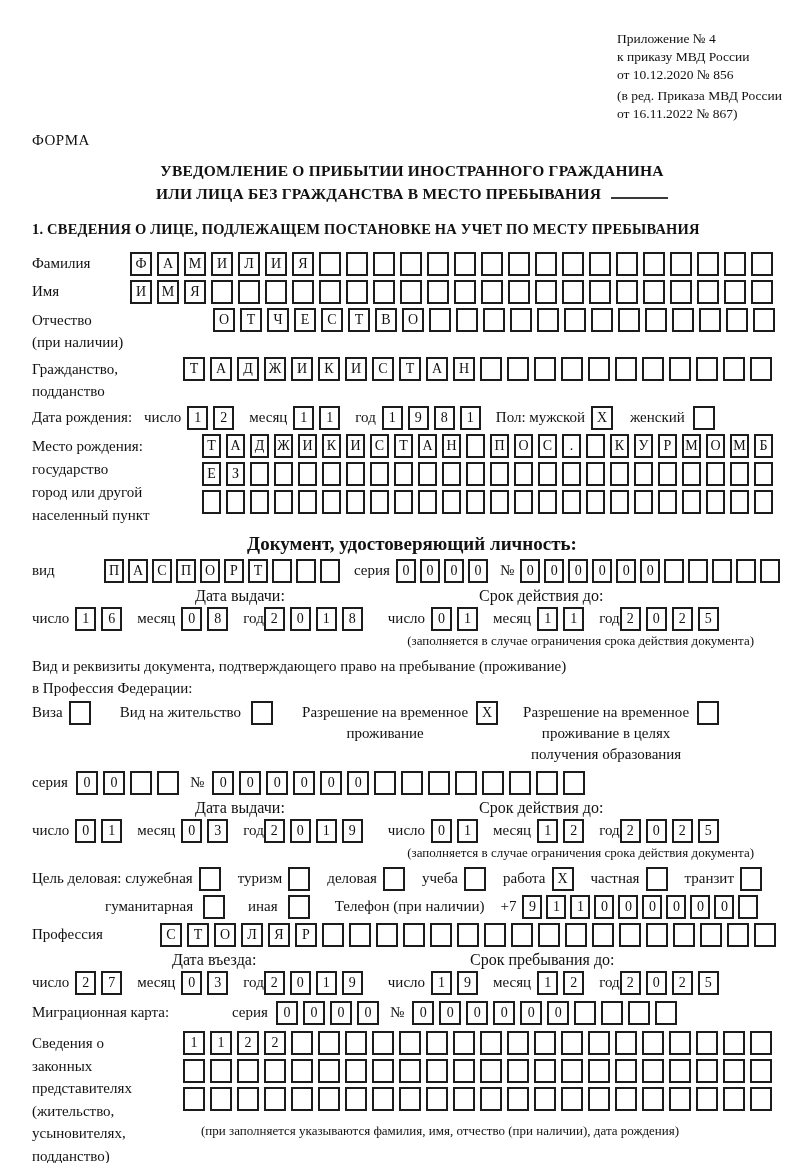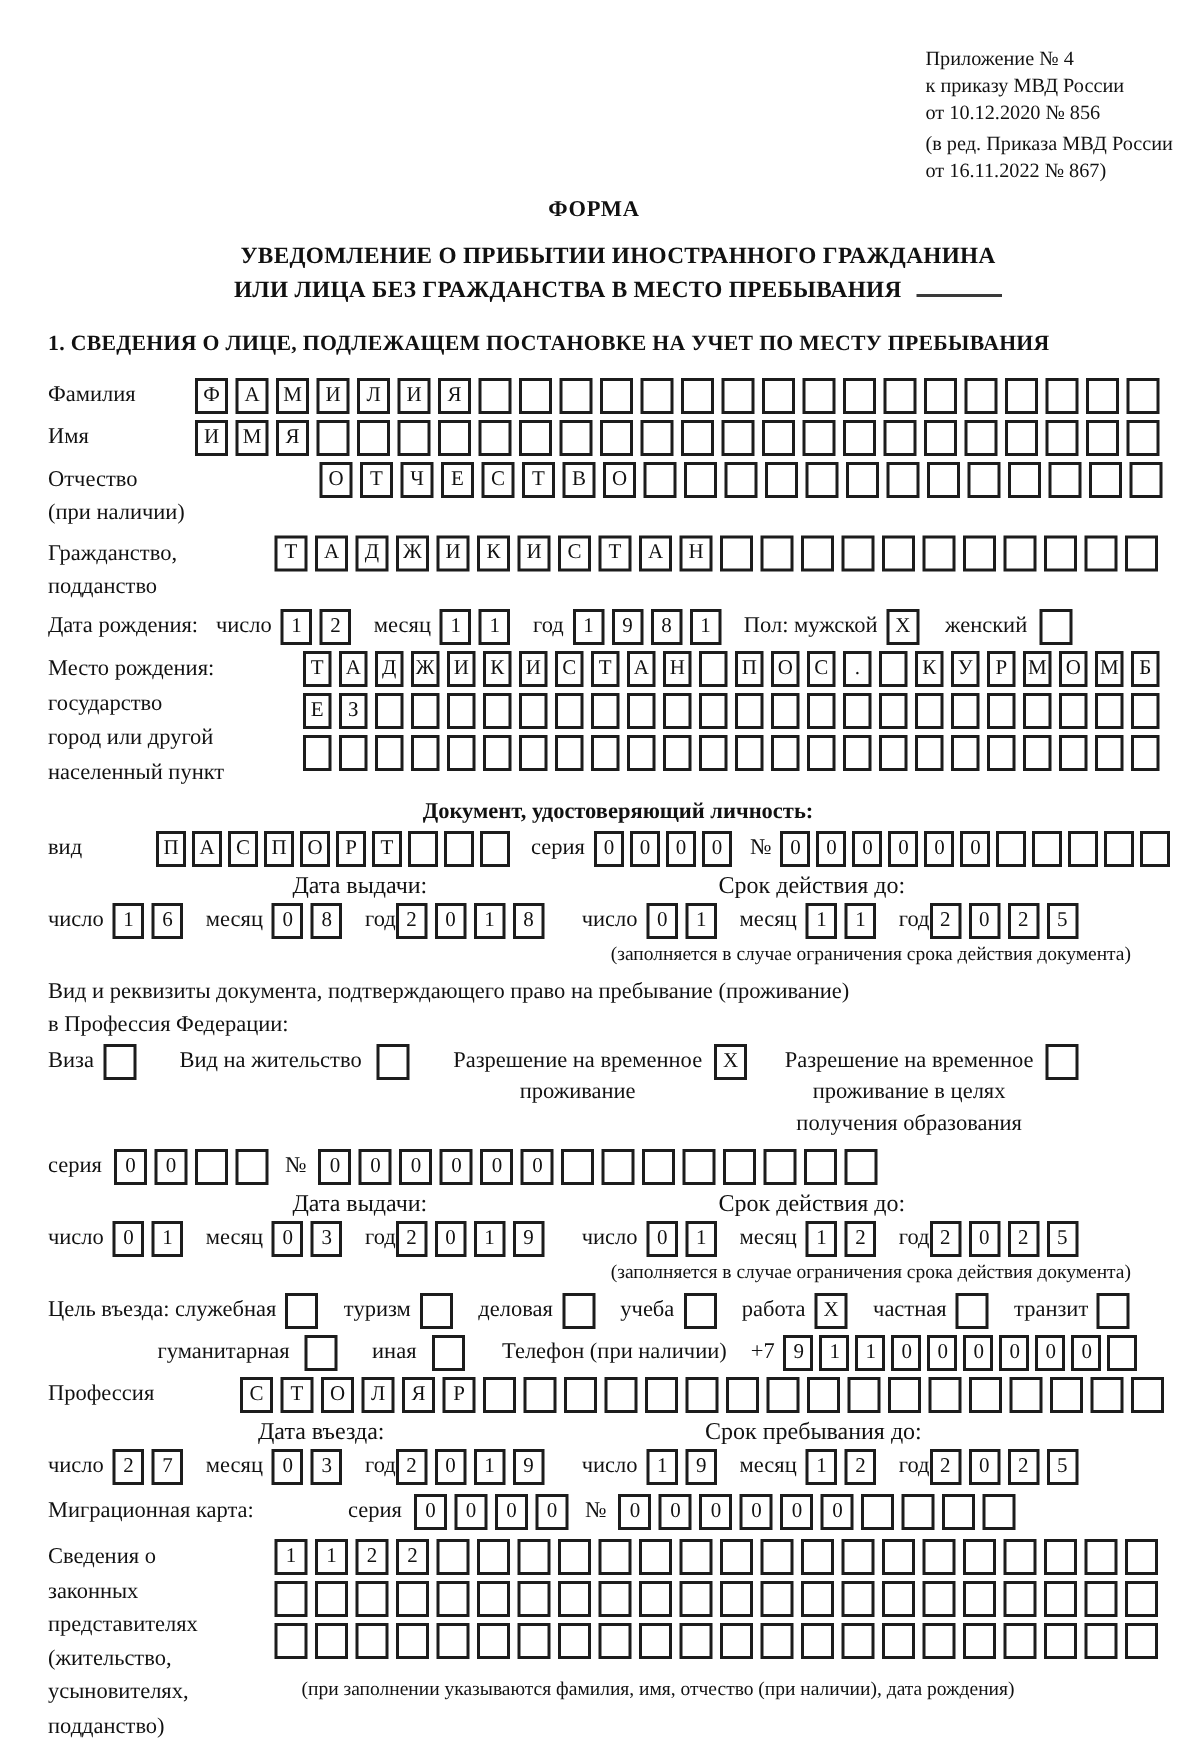--- a/index.html
+++ b/index.html
@@ -5,21 +5,21 @@
   html,body{margin:0;padding:0;}
   body{
     width:800px;height:1163px;overflow:hidden;background:#ffffff;color:#111;
     font-family:"Liberation Serif","DejaVu Serif",serif;font-size:15px;
   }
   .page{padding:30px 8px 0 32px;box-sizing:border-box;width:800px;border-radius:21px;}
 
   
   .appendix{margin-left:585px;width:200px;font-size:13.5px;line-height:18px;}
   .appendix .part2{margin-top:3px;}
-  .forma{text-align:center;padding-right:32px;font-weight:bold;font-size:15px;letter-spacing:.5px;margin-top:9px;}
+  .forma{text-align:left;padding-right:32px;font-weight:normal;font-size:15px;letter-spacing:.5px;margin-top:9px;}
 
   .title{text-align:center;font-weight:bold;font-size:15.5px;line-height:23px;margin-top:10px;letter-spacing:.2px;}
   .blank-line{display:inline-block;width:57px;border-bottom:2.5px solid #3a3a3a;height:12px;margin-left:10px;}
   .sec-heading{font-weight:bold;font-size:14.5px;margin-top:16px;letter-spacing:.2px;}
 
   
   .frow{display:flex;align-items:flex-start;margin-top:4px;}
   .flabel{flex:0 0 auto;padding-top:3px;}
   .mlabel{flex:0 0 auto;line-height:22px;padding-top:1px;}
   .cells{display:flex;flex:0 0 auto;}
@@ -34,21 +34,21 @@
   .stack{display:flex;flex-direction:column;}
   .stack .cells{margin-bottom:4px;}
 
   .inline-lbl{padding-top:3px;flex:0 0 auto;}
   .ml4{margin-left:4px;}  .ml6{margin-left:6px;}  .ml8{margin-left:8px;}
   .ml10{margin-left:10px;} .ml12{margin-left:12px;}
   .ml16{margin-left:16px;} .ml18{margin-left:18px;} .ml20{margin-left:20px;}
   .ml24{margin-left:24px;}
   .mr6{margin-right:6px;}  .mr8{margin-right:8px;} .mr10{margin-right:10px;}
 
-  .center-bold{font-weight:bold;text-align:center;margin-top:6px;font-size:15px;}
+  .center-bold{font-weight:bold;text-align:center;margin-top:6px;font-size:19px;}
   .dualhead{position:relative;height:18px;margin-top:4px;font-size:16px;}
   .dualhead .h1{position:absolute;left:163px;}
   .dualhead .h2{position:absolute;left:447px;}
   .dualhead .h1b{position:absolute;left:140px;}
   .dualhead .h2b{position:absolute;left:438px;}
   .note{font-size:13px;text-align:right;padding-right:38px;margin-top:2px;}
 
   .intro{margin-top:6px;line-height:22px;}
   .optrow{display:flex;align-items:flex-start;margin-top:2px;}
   .optlines{display:flex;flex-direction:column;text-align:center;line-height:21px;padding-top:1px;flex:0 0 auto;}
@@ -491,21 +491,21 @@
         <div class="cell">2</div>
         <div class="cell">0</div>
         <div class="cell">2</div>
         <div class="cell">5</div>
       </div>
   </div>
 
   <div class="note">(заполняется в случае ограничения срока действия документа)</div>
 
   <div class="frow" style="margin-top:6px;">
-    <span class="inline-lbl mr6">Цель въезда: служебная</span>
+    <span class="inline-lbl mr6">Цель деловая: служебная</span>
     <div class="cells">
         <div class="cell"></div>
       </div>
     <span class="inline-lbl ml12 mr6">туризм</span>
     <div class="cells">
         <div class="cell"></div>
       </div>
     <span class="inline-lbl ml12 mr6">деловая</span>
     <div class="cells">
         <div class="cell"></div>
@@ -723,17 +723,17 @@
           <div class="cell"></div>
           <div class="cell"></div>
           <div class="cell"></div>
           <div class="cell"></div>
           <div class="cell"></div>
           <div class="cell"></div>
           <div class="cell"></div>
           <div class="cell"></div>
           <div class="cell"></div>
         </div>
-      <div class="repr-note">(при заполнении указываются фамилия, имя, отчество (при наличии), дата рождения)</div>
+      <div class="repr-note">(при заполняется указываются фамилия, имя, отчество (при наличии), дата рождения)</div>
     </div>
   </div>
 
 </div>
 
 </body></html>

